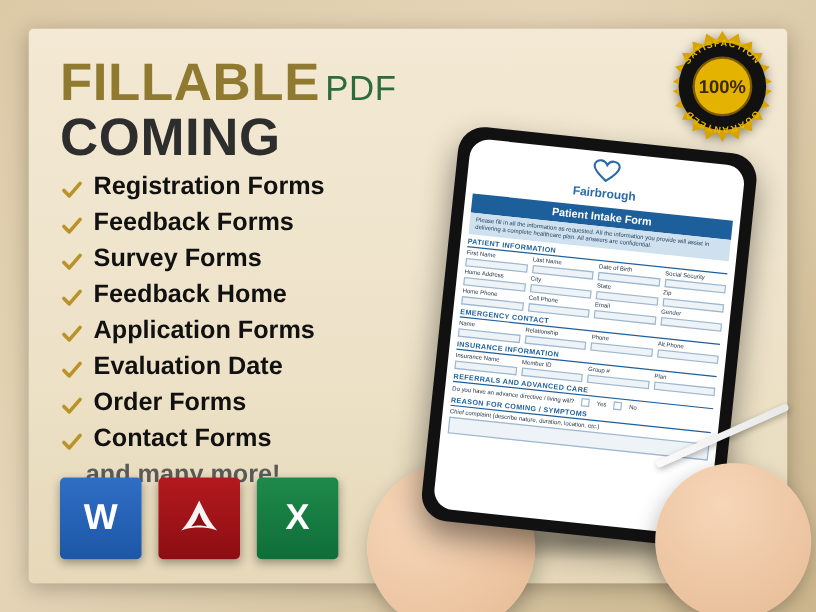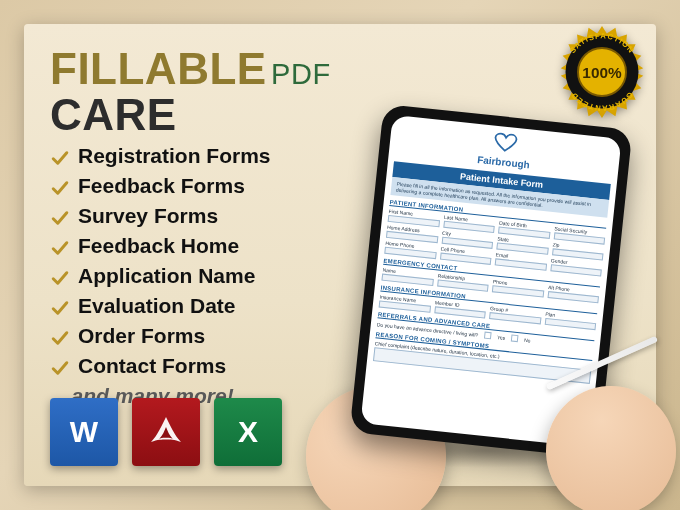--- a/index.html
+++ b/index.html
@@ -11,21 +11,21 @@
   .headline { position: absolute; top: 22px; left: 26px; width: 330px; line-height: 1.05; }
   .headline .w1 { font-size: 44px; font-weight: 900; color: #8f7a2f; letter-spacing: .5px; }
   .headline .w2 { font-size: 29px; font-weight: 400; color: #2e6a3b; letter-spacing: .5px; }
   .headline .l2 { font-size: 44px; font-weight: 900; color: #2d2d2d; letter-spacing: .5px; }
 
   .list { position: absolute; top: 120px; left: 26px; width: 320px; }
   .list .item { display: flex; align-items: flex-end; gap: 8px; margin-bottom: 6px; }
   .check { width: 20px; height: 20px; display: inline-flex; align-items: center; justify-content: center; }
   .check svg { width: 18px; height: 18px; }
   .item-label { font-size: 21px; font-weight: 800; color: #111; }
-  .more { font-size: 21px; font-weight: 700; font-style: italic; color: #5a5a5a; margin-top: 2px; margin-left: 4px; }
+  .more { font-size: 21px; font-weight: 700; color: #5a5a5a; margin-top: 2px; margin-left: 4px; }
 
   
   .apps { position: absolute; left: 26px; bottom: 20px; display: flex; gap: 14px; }
   .app { width: 68px; height: 68px; border-radius: 4px; display: flex; align-items: center; justify-content: center; color: #fff; font-weight: 900; font-size: 30px; box-shadow: 0 3px 8px rgba(0,0,0,.35); }
   .app.word  { background: linear-gradient(180deg,#2f6ec6,#1d57a6); }
   .app.acro  { background: linear-gradient(180deg,#b3191e,#8c0e12); }
   .app.excel { background: linear-gradient(180deg,#1e8a4a,#0f6e38); }
   .app svg { width: 40px; height: 40px; }
 
   
@@ -64,21 +64,21 @@
 
 <div class="stage">
   <div class="card">
 
     <div class="headline">
       <div>
         <span class="w1">FILLABLE</span>
         <span> </span>
         <span class="w2">PDF</span>
       </div>
-      <div class="l2">CARE</div>
+      <div class="l2">COMING</div>
     </div>
 
     <div class="list">
       <div class="item">
         <span class="check">
             <svg viewBox="0 0 24 24">
               <path fill="none" stroke="#b99328" stroke-width="4" stroke-linecap="round" stroke-linejoin="round" d="M3 13l6 6L21 5"></path>
             </svg>
           </span>
         <span class="item-label">Registration Forms</span>
@@ -106,21 +106,21 @@
             </svg>
           </span>
         <span class="item-label">Feedback Home</span>
       </div>
       <div class="item">
         <span class="check">
             <svg viewBox="0 0 24 24">
               <path fill="none" stroke="#b99328" stroke-width="4" stroke-linecap="round" stroke-linejoin="round" d="M3 13l6 6L21 5"></path>
             </svg>
           </span>
-        <span class="item-label">Application Name</span>
+        <span class="item-label">Application Forms</span>
       </div>
       <div class="item">
         <span class="check">
             <svg viewBox="0 0 24 24">
               <path fill="none" stroke="#b99328" stroke-width="4" stroke-linecap="round" stroke-linejoin="round" d="M3 13l6 6L21 5"></path>
             </svg>
           </span>
         <span class="item-label">Evaluation Date</span>
       </div>
       <div class="item">

